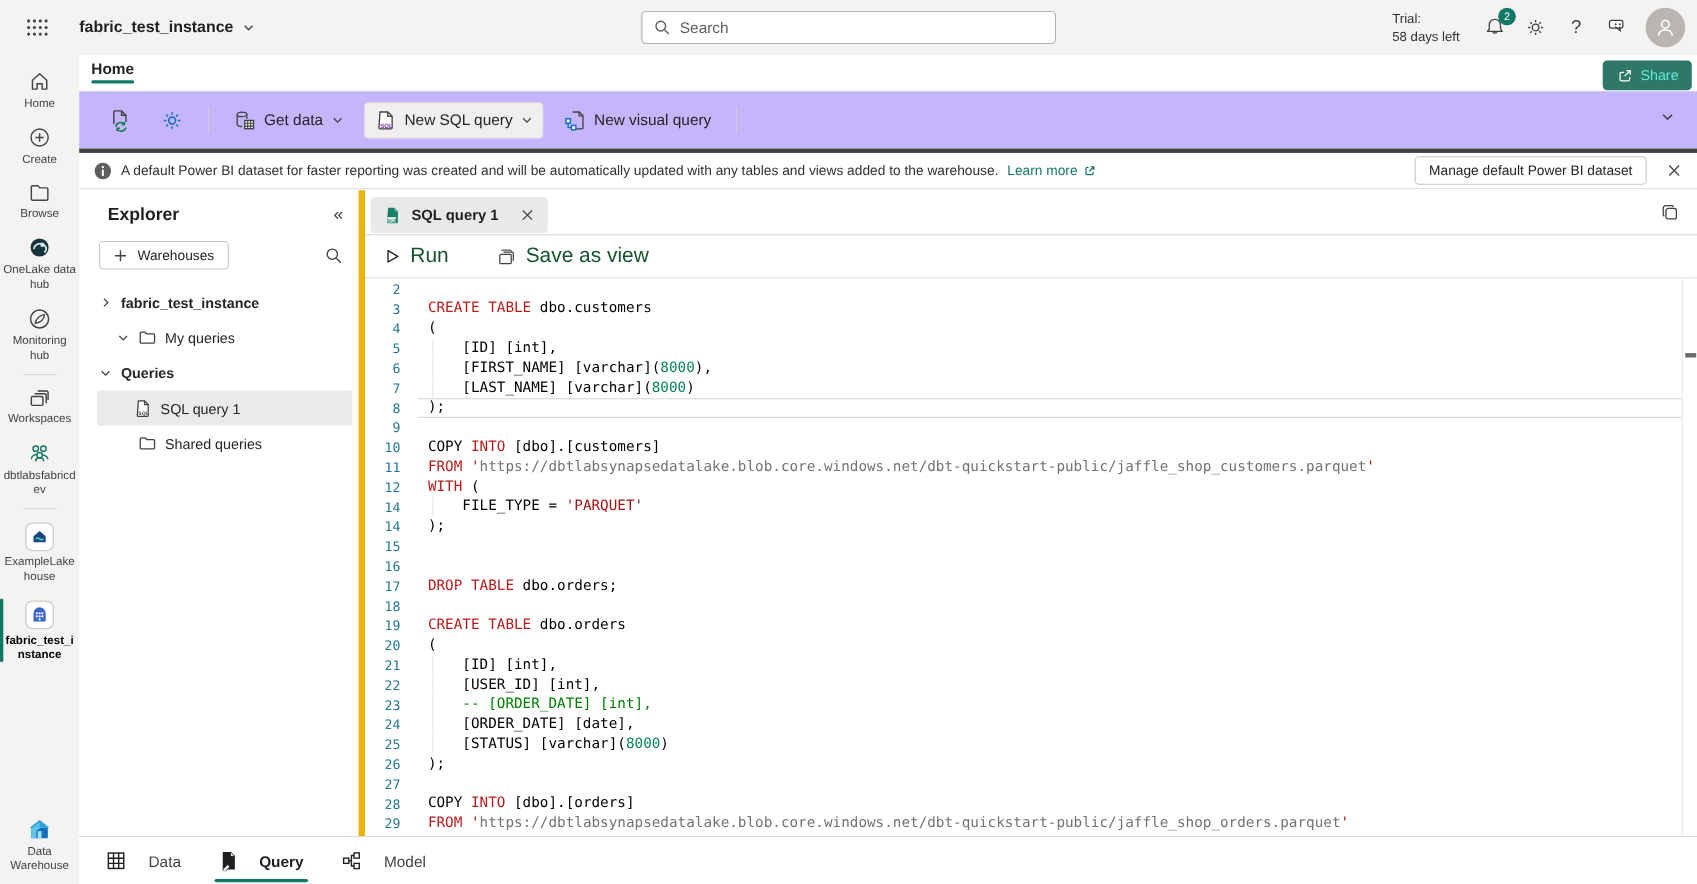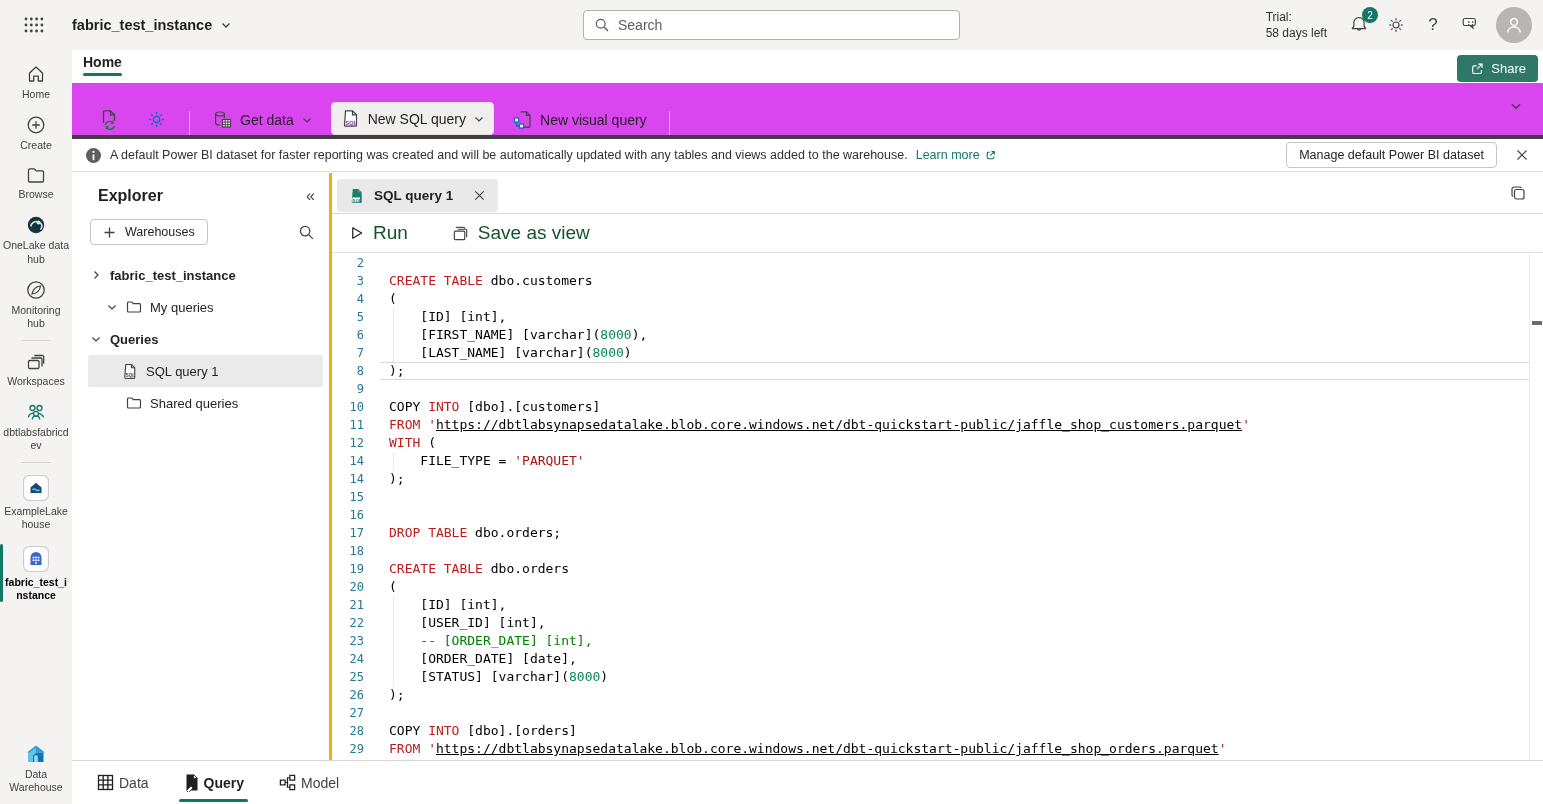--- a/index.html
+++ b/index.html
@@ -30,38 +30,38 @@
   .rail-item.active::before { content:""; position:absolute; left:0; top:6px; bottom:6px; width:3px; background:#117865; border-radius:2px; }
   .rail-label { font-size:10.5px; color:#424242; text-align:center; line-height:1.25; max-width:66px; overflow-wrap:anywhere; }
   .rail-item.active .rail-label { font-weight:700; color:#000; }
   .rail-sep { width:30px; border-top:1px solid #d6d4d2; margin:4px 0; }
   .rail-item.bottom { margin-top:auto; margin-bottom:4px; }
 
   
   .ribbon { position:absolute; left:72px; top:50px; right:0; height:33px; background:#fff; }
   .home-tab { position:absolute; left:11px; top:4px; font-size:14px; font-weight:600; color:#201f1e; cursor:pointer; }
   .home-tab::after { content:""; position:absolute; left:0; right:0; bottom:-6px; height:3px; background:#117865; border-radius:2px; }
-  .share-btn { position:absolute; right:5px; top:5px; height:27px; background:#2f7868; color:#ffffff; border-radius:4px; display:flex; align-items:center; gap:6px; padding:0 12px; font-size:13px; cursor:pointer; }
-
-  
-  .toolbar { position:absolute; left:72px; top:83px; right:0; height:52px; background:#d946ef; display:flex; align-items:flex-end; padding-left:18px; gap:10px; }
+  .share-btn { position:absolute; right:5px; top:5px; height:27px; background:#2f7868; color:#5eead4; border-radius:4px; display:flex; align-items:center; gap:6px; padding:0 12px; font-size:13px; cursor:pointer; }
+
+  
+  .toolbar { position:absolute; left:72px; top:83px; right:0; height:52px; background:#c4b5fd; display:flex; align-items:center; padding-left:18px; gap:10px; }
   .tool-btn { display:flex; align-items:center; gap:7px; font-size:14px; color:#242424; padding:5px 8px; border-radius:4px; cursor:pointer; }
   .tool-btn.hl { background:#f0efee; border:1px solid #e4e2e0; }
   .tool-sep { width:1px; height:24px; background:#d1cfcd; margin:0 4px; }
   .toolbar-expand { position:absolute; right:20px; top:16px; cursor:pointer; }
 
   
   .banner { position:absolute; left:72px; top:135px; right:0; height:37px; background:#fff; border-top:4px solid #404040; border-bottom:1px solid #e1dfdd; display:flex; align-items:center; padding:0 10px 0 13px; gap:8px; }
   .banner-text { font-size:12.5px; color:#323130; }
   .banner-link { font-size:12.5px; color:#117865; display:flex; align-items:center; gap:4px; cursor:pointer; }
   .manage-btn { margin-left:auto; height:26px; border:1px solid #c8c6c4; border-radius:4px; background:#fff; font-size:12.5px; color:#242424; display:flex; align-items:center; padding:0 12px; white-space:nowrap; cursor:pointer; }
   .banner-close { width:22px; height:22px; display:flex; align-items:center; justify-content:center; cursor:pointer; margin-left:6px; }
 
   
-  .explorer { position:absolute; left:72px; top:173px; width:260px; bottom:44px; background:#fff; border-right:3px solid #eab308; }
+  .explorer { position:absolute; left:72px; top:173px; width:260px; bottom:44px; background:#fff; border-right:6px solid #eab308; }
   .exp-head { display:flex; align-items:center; padding:14px 14px 0 26px; }
   .exp-title { font-size:16px; font-weight:700; color:#201f1e; }
   .exp-collapse { margin-left:auto; font-size:16px; color:#424242; cursor:pointer; }
   .exp-actions { display:flex; align-items:center; padding:14px 14px 6px 18px; }
   .wh-btn { display:flex; align-items:center; gap:9px; border:1px solid #c8c6c4; border-radius:4px; height:26px; padding:0 12px; font-size:12.5px; color:#242424; cursor:pointer; background:#fff; }
   .exp-search { margin-left:auto; cursor:pointer; }
   .tree { margin-top:8px; font-size:13px; color:#242424; }
   .tree-row { height:32px; display:flex; align-items:center; gap:8px; cursor:pointer; }
   .tree-row .chev { width:12px; display:flex; justify-content:center; }
   .tree-row.sel { background:#eaeaea; margin:0 6px 0 16px; border-radius:2px; }
@@ -79,27 +79,27 @@
   .sav-btn { margin-left:44px; }
 
   
   .editor { position:absolute; left:0; right:14px; top:81px; bottom:0; overflow:hidden; font-family:"DejaVu Sans Mono", monospace; font-size:13px; background:#fff; }
   .cl { position:relative; height:18px; line-height:18px; padding-left:57px; white-space:pre; }
   .cl .num { position:absolute; left:0; top:0; width:32px; text-align:right; color:#237893; font-size:12px; font-family:"DejaVu Sans Mono", monospace; }
   .cl .ct { white-space:pre; }
   .cl.g::before { content:""; position:absolute; left:61px; top:0; bottom:0; border-left:1px solid #e8e8e8; }
   .cl.cur::after { content:""; position:absolute; left:48px; right:0; top:0; bottom:0; border-top:1px solid #d8d8d8; border-bottom:1px solid #d8d8d8; pointer-events:none; }
   .tk-k { color:#b91c1c; } .tk-p { color:#000; } .tk-n { color:#098658; }
-  .tk-s { color:#a31515; } .tk-l { color:#000000; text-decoration:underline; } .tk-c { color:#008000; }
+  .tk-s { color:#a31515; } .tk-l { color:#737373; } .tk-c { color:#008000; }
   .ruler { position:absolute; right:0; top:81px; width:14px; bottom:0; border-left:1px solid #e8e8e8; background:#fff; }
   .ruler-mark { position:absolute; left:2px; top:67px; width:10px; height:4px; background:#6b6b6b; cursor:pointer; }
 
   
   .bottombar { position:absolute; left:72px; right:0; bottom:0; height:44px; background:#fff; border-top:1px solid #d9d7d5; display:flex; align-items:center; padding-left:24px; gap:34px; }
-  .bbtab { position:relative; display:flex; align-items:center; gap:4px; font-size:14px; color:#424242; height:44px; cursor:pointer; }
+  .bbtab { position:relative; display:flex; align-items:center; gap:20px; font-size:14px; color:#424242; height:44px; cursor:pointer; }
   .bbtab.active { font-weight:700; color:#201f1e; }
   .bbtab.active::after { content:""; position:absolute; left:-4px; right:-4px; bottom:3px; height:3px; background:#117865; border-radius:2px; }
 </style>
 </head>
 <body>
 
 <div class="topbar">
   <div class="waffle">
     <svg width="24" height="22" viewBox="0 0 24 22">
       <g fill="#424242">

